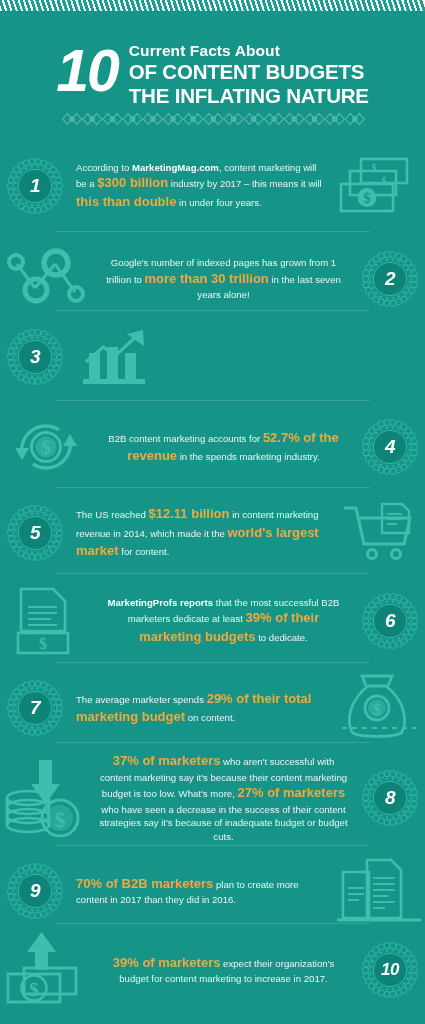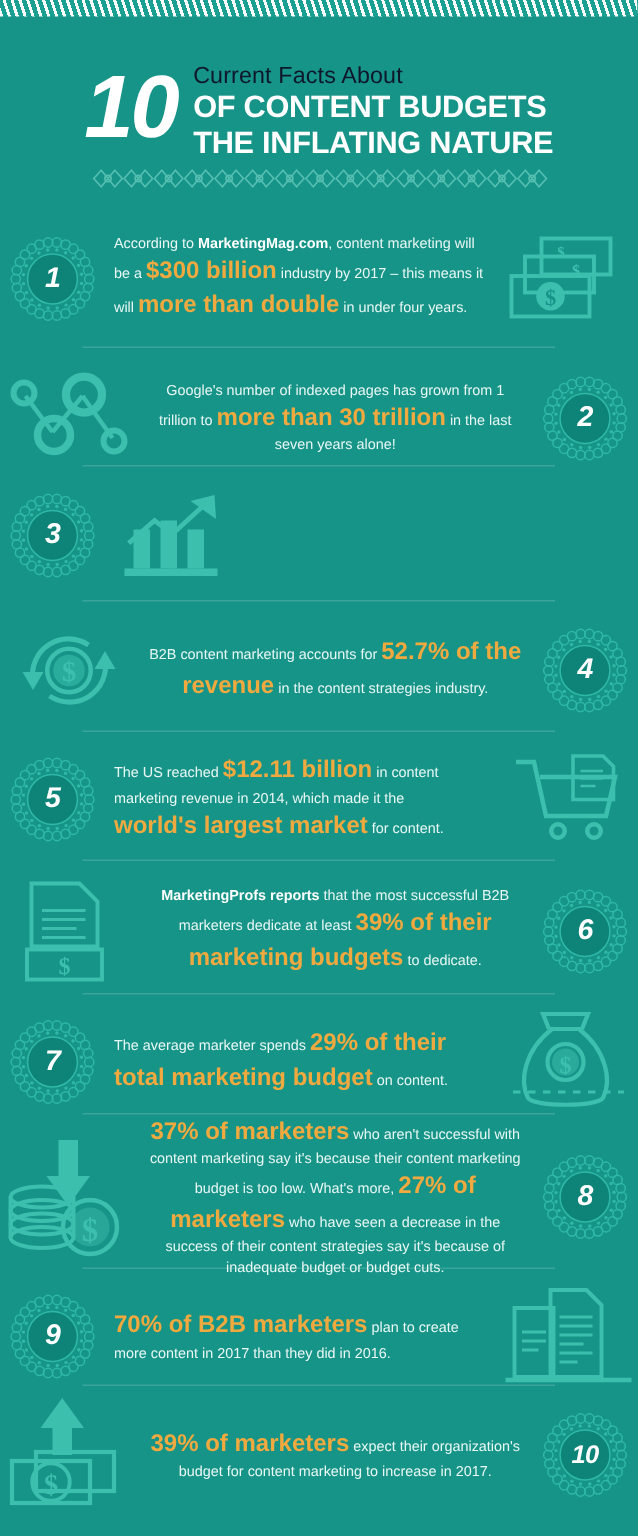--- a/index.html
+++ b/index.html
@@ -31,21 +31,21 @@
     position:absolute; top:38px; left:0; width:425px;
     display:flex; justify-content:center; align-items:flex-start;
   }
   .big-ten {
     font-size:59px; font-weight:bold; font-style:italic;
     color:#ffffff; line-height:.92; letter-spacing:-2px;
     margin-right:11px; margin-top:6px;
   }
   .title-block { padding-top:3px; }
   .title-kicker {
-    font-size:15.5px; color:#0f172a; font-weight:400;
+    font-size:15.5px; color:#ffffff; font-weight:700;
     letter-spacing:.1px; line-height:1.25;
   }
   .title-main {
     font-size:20.5px; color:#ffffff; font-weight:bold;
     letter-spacing:-.2px; line-height:1.17; text-transform:uppercase;
   }
 
   
   .ornament {
     position:absolute; top:110px; left:62px;
@@ -81,21 +81,21 @@
     width:92px; min-width:92px; height:72px;
     display:flex; align-items:center; justify-content:center;
   }
   .txt {
     flex:1; color:#e9f7f4;
     font-size:9.6px; line-height:1.42; padding:0 6px;
   }
   .fact.left  .txt { text-align:left; }
   .fact.right .txt { text-align:center; }
   .txt b   { color:#ffffff; font-weight:bold; }
-  .txt .hl { color:#f0a93f; font-weight:bold; font-size:16px; }
+  .txt .hl { color:#f0a93f; font-weight:bold; font-size:13px; }
 
   
   .sep {
     position:absolute; left:55px; width:315px; height:1px;
     background:rgba(255,255,255,.16);
   }
   svg { display:block; overflow:visible; }
 </style>
 </head>
 <body>
@@ -198,21 +198,21 @@
               <circle cx="36.77" cy="10.47" r="1.15" fill="#2fb8a6"></circle>
               <circle cx="41.76" cy="14.04" r="1.15" fill="#2fb8a6"></circle>
               <circle cx="45.40" cy="18.98" r="1.15" fill="#2fb8a6"></circle>
               <circle cx="47.34" cy="24.80" r="1.15" fill="#2fb8a6"></circle>
     <circle cx="28" cy="28" r="16.6" fill="#0e8478"></circle>
     <circle cx="28" cy="28" r="16.6" fill="none" stroke="#2fb8a6" stroke-width="1"></circle>
   </svg>
             <span class="num">1</span>
           </div>
         </div>
-        <div class="txt"><span>According to </span><b>MarketingMag.com</b><span>, content marketing will be a </span><span class="hl">$300 billion</span><span> industry by 2017 – this means it will </span><span class="hl">more than double</span><span> in under four years.</span></div>
+        <div class="txt"><span>According to </span><b>MarketingMag.com</b><span>, content marketing will be a </span><span class="hl">$300 billion</span><span> industry by 2017 – this means it will </span><span class="hl">this than double</span><span> in under four years.</span></div>
         <div class="icon-wrap">
           <svg width="80" height="62" viewBox="0 0 80 62">
     <g fill="none" stroke="#3dbfae" stroke-width="2.6">
       <rect x="22" y="4" width="46" height="24"></rect>
               <rect x="11" y="16" width="46" height="24"></rect>
       <rect x="2" y="29" width="52" height="27"></rect>
             </g>
     <circle cx="28" cy="42.5" r="9.5" fill="#3dbfae"></circle>
     <text x="28" y="48" font-size="15" font-weight="bold" fill="#169488" text-anchor="middle" font-family="Liberation Serif, serif">$</text>
     <text x="45" y="29" font-size="11" font-weight="bold" fill="#3dbfae" text-anchor="middle" font-family="Liberation Serif, serif">$</text>
@@ -411,21 +411,21 @@
               <circle cx="36.77" cy="10.47" r="1.15" fill="#2fb8a6"></circle>
               <circle cx="41.76" cy="14.04" r="1.15" fill="#2fb8a6"></circle>
               <circle cx="45.40" cy="18.98" r="1.15" fill="#2fb8a6"></circle>
               <circle cx="47.34" cy="24.80" r="1.15" fill="#2fb8a6"></circle>
     <circle cx="28" cy="28" r="16.6" fill="#0e8478"></circle>
     <circle cx="28" cy="28" r="16.6" fill="none" stroke="#2fb8a6" stroke-width="1"></circle>
   </svg>
             <span class="num">4</span>
           </div>
         </div>
-        <div class="txt"><span>B2B content marketing accounts for </span><span class="hl">52.7% of the revenue</span><span> in the content strategies industry.</span></div>
+        <div class="txt"><span>B2B content marketing accounts for </span><span class="hl">52.7% of the revenue</span><span> in the spends marketing industry.</span></div>
         <div class="icon-wrap">
           <svg width="74" height="66" viewBox="0 0 74 66">
     <g fill="none" stroke="#3dbfae" stroke-width="3.4">
       <path d="M13,40 A24,24 0 0,1 50,16"></path>
               <path d="M61,26 A24,24 0 0,1 24,50"></path>
             </g>
     <polygon points="6,34 20,34 13,46" fill="#3dbfae"></polygon>
     <polygon points="68,32 54,32 61,20" fill="#3dbfae"></polygon>
     <circle cx="37" cy="33" r="14.5" fill="none" stroke="#3dbfae" stroke-width="3"></circle>
     <circle cx="37" cy="33" r="10.5" fill="#3dbfae" opacity=".55"></circle>

